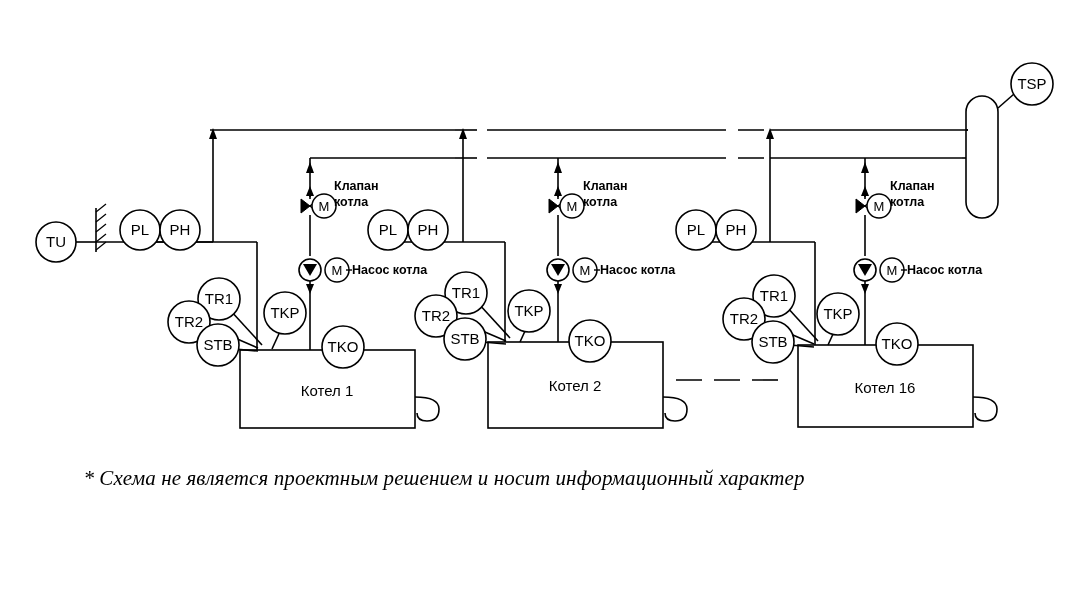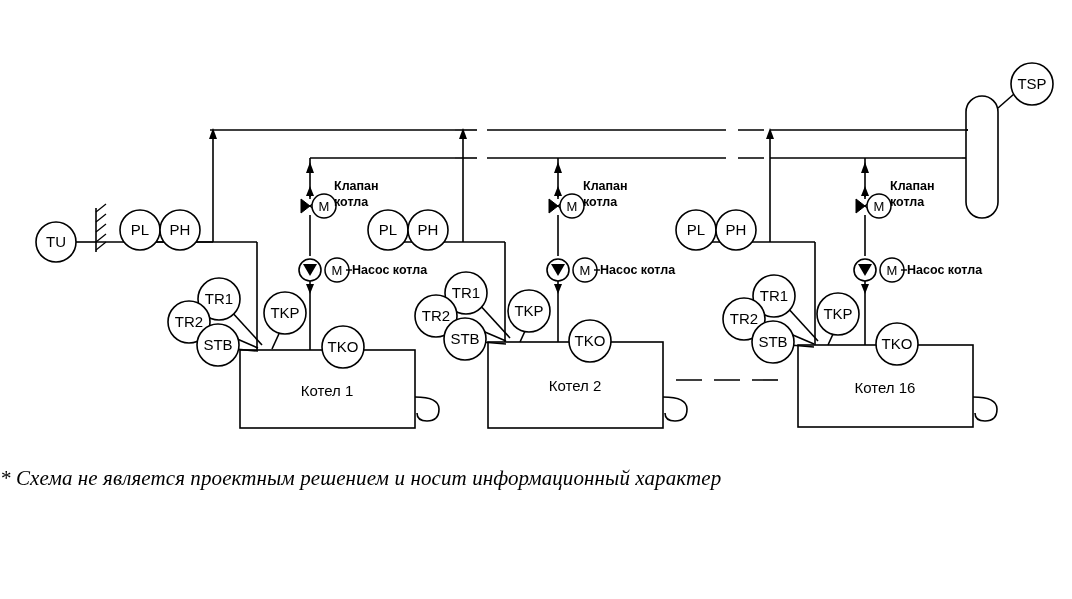--- a/index.html
+++ b/index.html
@@ -31,24 +31,24 @@
   }
   .lbl-box {
     font-size: 15px;
   }
   .lbl-small {
     font-size: 12.5px;
     font-weight: bold;
   }
   .footnote {
     position: absolute;
-    left: 0;
+    left: 10px;
     top: 466px;
     width: 868px;
-    text-align: left;
+    text-align: center;
     font-family: "Liberation Serif", serif;
     font-style: italic;
     font-size: 21px;
     color: #000000;
     letter-spacing: 0.1px;
   }
 </style>
 </head>
 <body>
 

